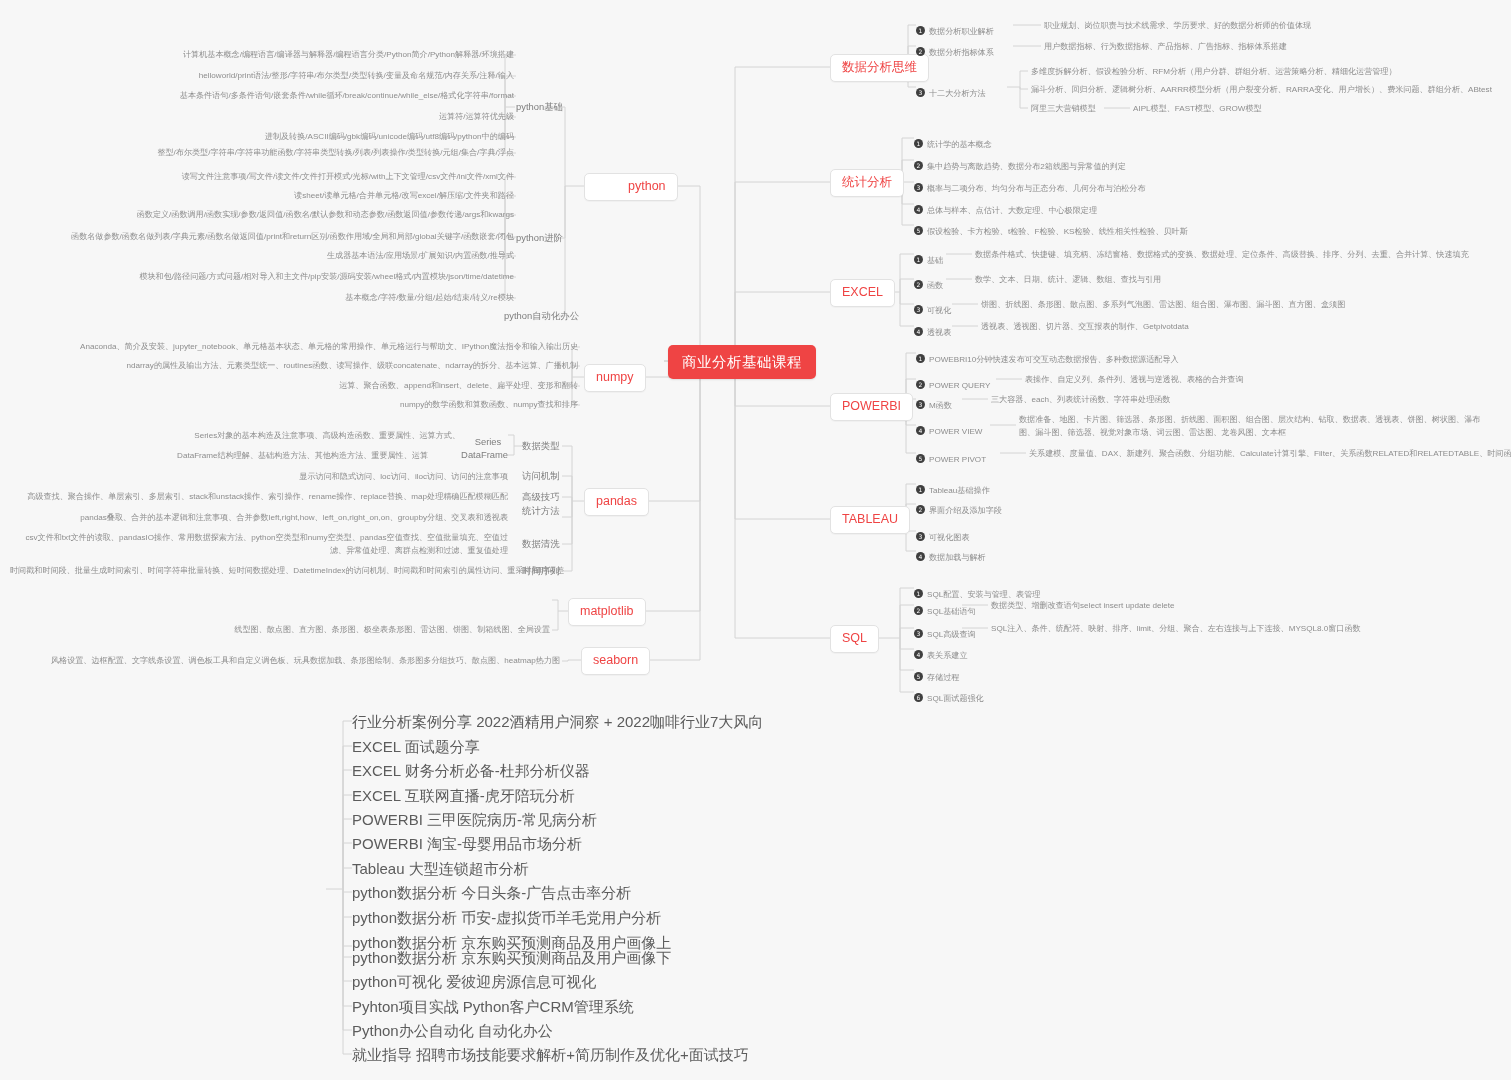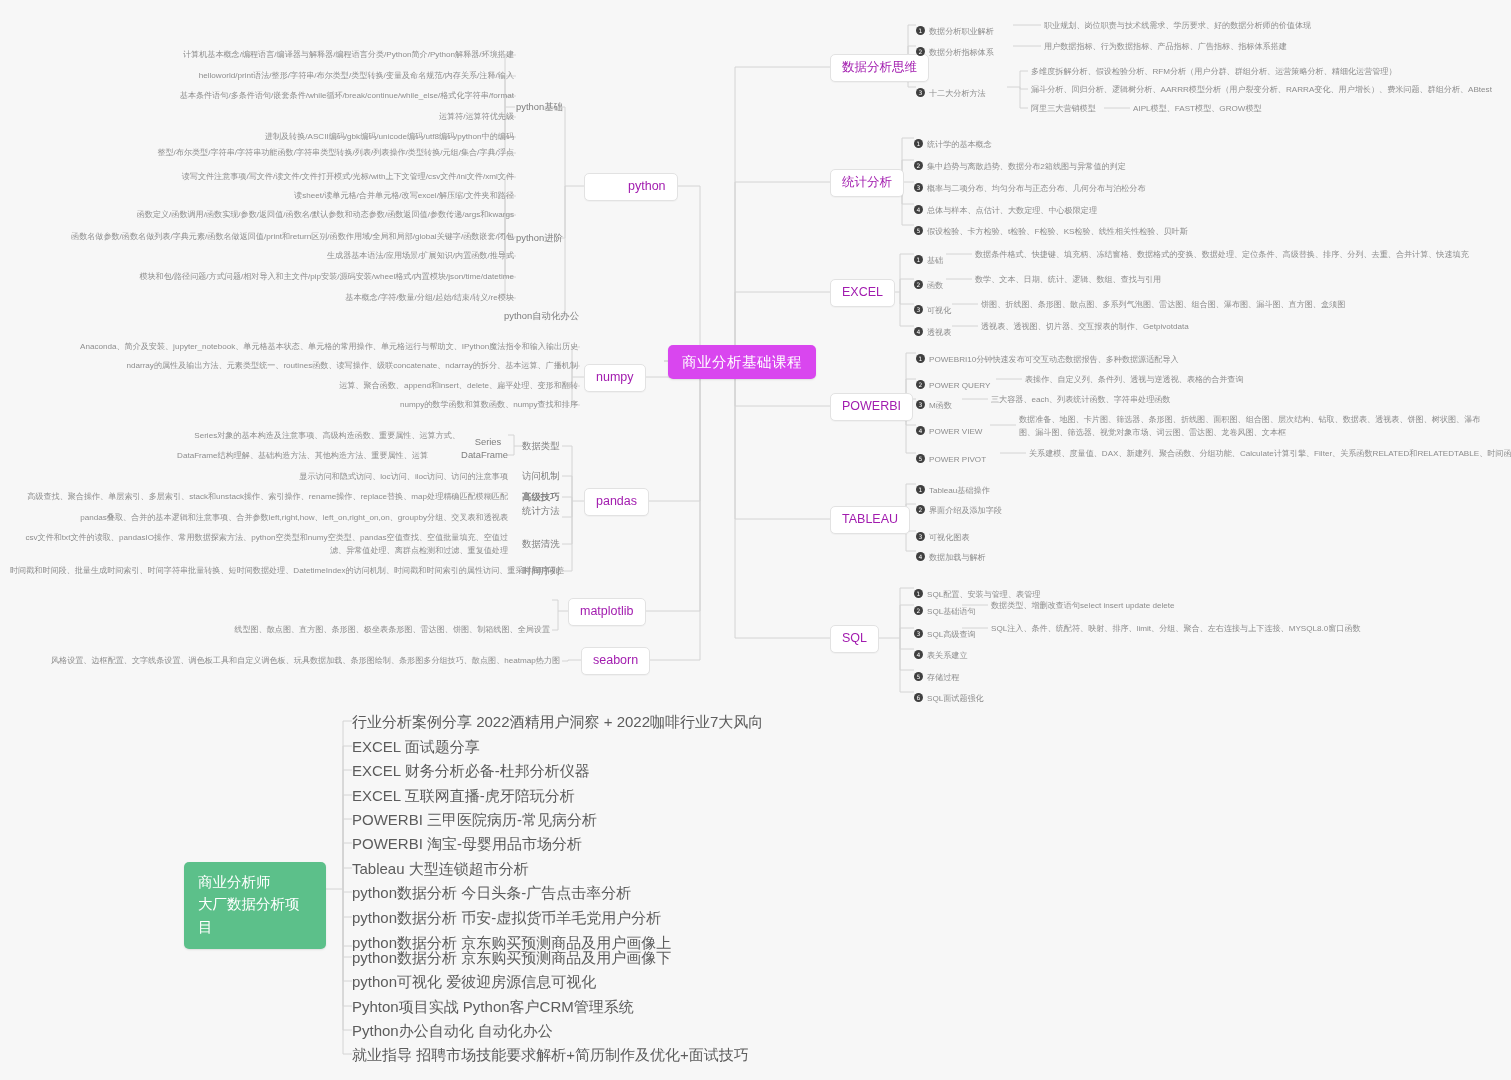--- a/index.html
+++ b/index.html
@@ -21,21 +21,21 @@
     width: 1511px; height: 1080px;
     pointer-events: none;
   }
   .node {
     position: absolute;
     white-space: nowrap;
     line-height: 1.25;
   }
   
   .root-pill {
-    background: #d946ef;
+    background: #ef4444;
     color: #ffffff;
     border-radius: 5px;
     padding: 8px 14px;
     font-size: 14.5px;
     letter-spacing: .5px;
     box-shadow: 0 1px 2px rgba(0,0,0,.10);
   }
   .root-pill2 {
     background: #5cc08a;
     color: #ffffff;
@@ -47,21 +47,21 @@
     white-space: normal;
     width: 142px;
   }
   
   .cat {
     background: #ffffff;
     border: 1px solid #e2e2e2;
     border-radius: 5px;
     padding: 5px 11px;
     font-size: 12.5px;
-    color: #a21caf;
+    color: #ef4444;
     box-shadow: 0 1px 1px rgba(0,0,0,.03);
   }
   
   .sub {
     font-size: 9.4px;
     color: #7d7d7d;
   }
   .leaf {
     font-size: 8.1px;
     color: #8d8d8d;
@@ -246,21 +246,21 @@
   <div class="node leaf r" style="left:14px; top:272px; width:500px;">模块和包/路径问题/方式问题/相对导入和主文件/pip安装/源码安装/wheel格式/内置模块/json/time/datetime</div>
   <div class="node leaf r" style="left:14px; top:293px; width:500px;">基本概念/字符/数量/分组/起始/结束/转义/re模块</div>
 
   <div class="node leaf r" style="left:80px; top:342px; width:498px;">Anaconda、简介及安装、jupyter_notebook、单元格基本状态、单元格的常用操作、单元格运行与帮助文、IPython魔法指令和输入输出历史</div>
   <div class="node leaf r" style="left:80px; top:361px; width:498px;">ndarray的属性及输出方法、元素类型统一、routines函数、读写操作、级联concatenate、ndarray的拆分、基本运算、广播机制</div>
   <div class="node leaf r" style="left:80px; top:381px; width:498px;">运算、聚合函数、append和insert、delete、扁平处理、变形和翻转</div>
   <div class="node leaf r" style="left:80px; top:400px; width:498px;">numpy的数学函数和算数函数、numpy查找和排序</div>
 
   <div class="node sub" style="left:522px; top:440px;">数据类型</div>
   <div class="node sub" style="left:522px; top:470px;">访问机制</div>
-  <div class="node sub" style="left:522px; top:491px;font-weight:bold;">高级技巧</div>
+  <div class="node sub" style="left:522px; top:491px;">高级技巧</div>
   <div class="node sub" style="left:522px; top:481px;margin-top:24px;">统计方法</div>
   <div class="node sub" style="left:522px; top:538px;">数据清洗</div>
   <div class="node sub" style="left:522px; top:565px;">时间序列</div>
 
   <div class="node sub" style="left:468px; top:436px; width:40px; text-align:center;">Series</div>
   <div class="node sub" style="left:436px; top:449px; width:72px; text-align:right;">DataFrame</div>
 
   <div class="node leaf r" style="left:10px; top:431px; width:450px;">Series对象的基本构造及注意事项、高级构造函数、重要属性、运算方式、</div>
   <div class="node leaf r" style="left:10px; top:451px; width:418px;">DataFrame结构理解、基础构造方法、其他构造方法、重要属性、运算</div>
   <div class="node leaf r" style="left:10px; top:472px; width:498px;">显示访问和隐式访问、loc访问、iloc访问、访问的注意事项</div>
@@ -378,24 +378,20 @@
   <div class="node" style="left:914px; top:643px;">
     <span class="num">4</span><span class="leaf">表关系建立</span>
   </div>
   <div class="node" style="left:914px; top:665px;">
     <span class="num">5</span><span class="leaf">存储过程</span>
   </div>
   <div class="node" style="left:914px; top:686px;">
     <span class="num">6</span><span class="leaf">SQL面试题强化</span>
   </div>
 
-  <div class="node root-pill2" style="left:184px; top:862px;">
-    <div>商业分析师</div>
-    <div>大厂数据分析项目</div>
-  </div>
 
   <div class="node projitem" style="left:352px; top:713px;">行业分析案例分享 2022酒精用户洞察 + 2022咖啡行业7大风向</div>
   <div class="node projitem" style="left:352px; top:738px;">EXCEL 面试题分享</div>
   <div class="node projitem" style="left:352px; top:762px;">EXCEL 财务分析必备-杜邦分析仪器</div>
   <div class="node projitem" style="left:352px; top:787px;">EXCEL 互联网直播-虎牙陪玩分析</div>
   <div class="node projitem" style="left:352px; top:811px;">POWERBI 三甲医院病历-常见病分析</div>
   <div class="node projitem" style="left:352px; top:835px;">POWERBI 淘宝-母婴用品市场分析</div>
   <div class="node projitem" style="left:352px; top:860px;">Tableau 大型连锁超市分析</div>
   <div class="node projitem" style="left:352px; top:884px;">python数据分析 今日头条-广告点击率分析</div>
   <div class="node projitem" style="left:352px; top:909px;">python数据分析 币安-虚拟货币羊毛党用户分析</div>

